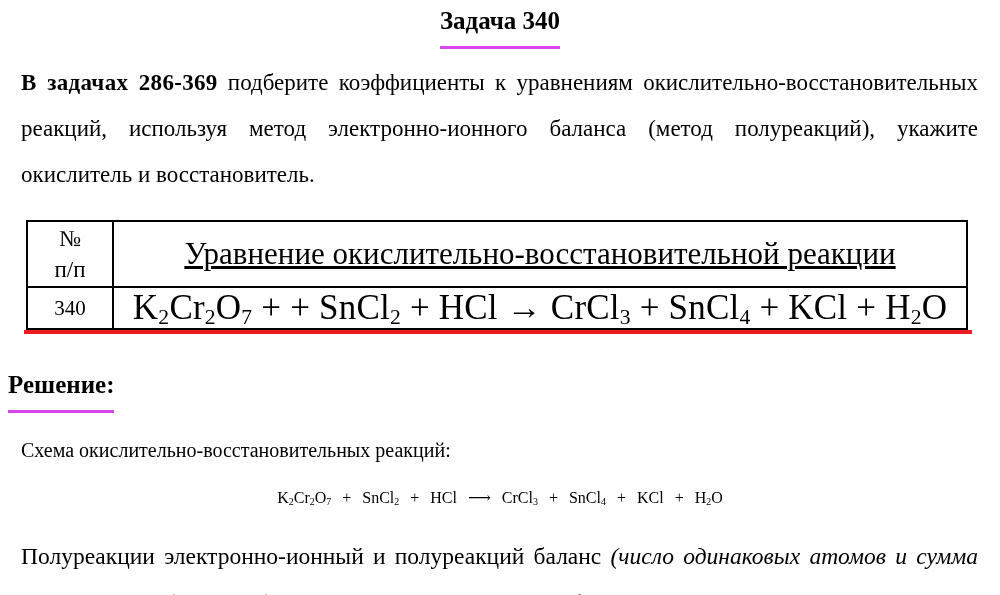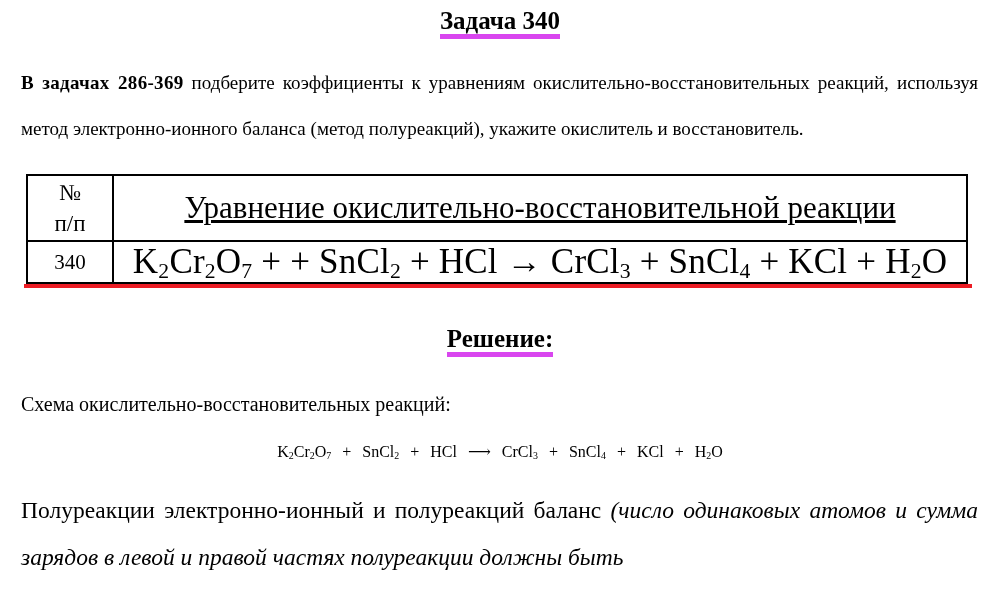--- a/index.html
+++ b/index.html
@@ -16,26 +16,26 @@
     position: relative;
   }
   .title {
     margin: 4px 0 0 0;
     text-align: center;
     font-size: 25px;
     font-weight: bold;
     line-height: 34px;
   }
   .title .u, .solution-heading .u {
-    border-bottom: 5px solid #d946ef;
-    padding-bottom: 0px;
+    border-bottom: 3px solid #d946ef;
+    padding-bottom: 12px;
   }
   .intro {
     margin: 22px 22px 0 21px;
-    font-size: 19px;
+    font-size: 23px;
     line-height: 46px;
     text-align: justify;
   }
   .intro .lead-bold { font-weight: bold; letter-spacing: 0.3px; }
   .table-wrap {
     position: relative;
     margin: 22px 0 0 26px;
     width: 942px;
   }
   table.rx {
@@ -79,22 +79,21 @@
     top: 0.25em;
   }
   .red-rule {
     position: absolute;
     left: -2px;
     right: -4px;
     bottom: -4px;
     height: 4px;
   }
   .solution-heading {
-    margin: 38px 0 0 0;
-    text-align: center;
+    margin: 38px 0 0 8px;
     font-size: 25px;
     font-weight: bold;
     line-height: 34px;
   }
   .scheme-label {
     margin: 32px 22px 0 21px;
     font-size: 20px;
     line-height: 33px;
   }
   .scheme-eq {

